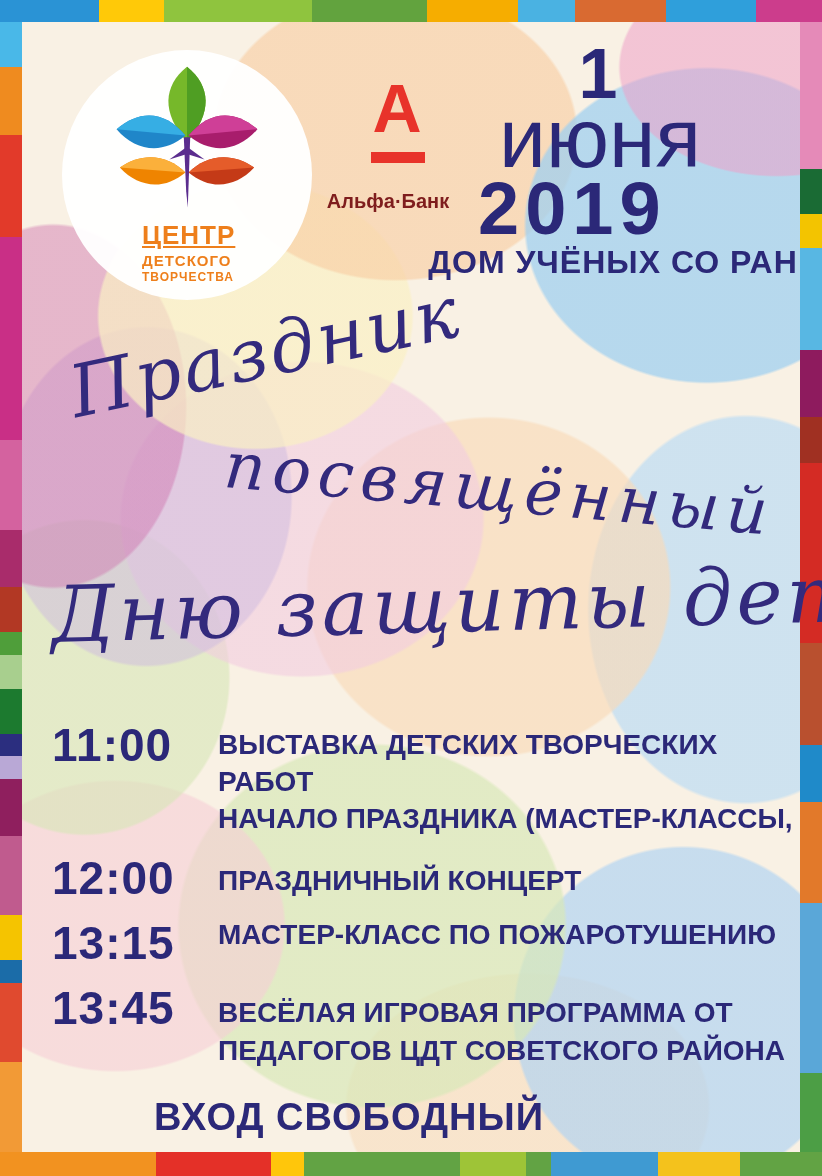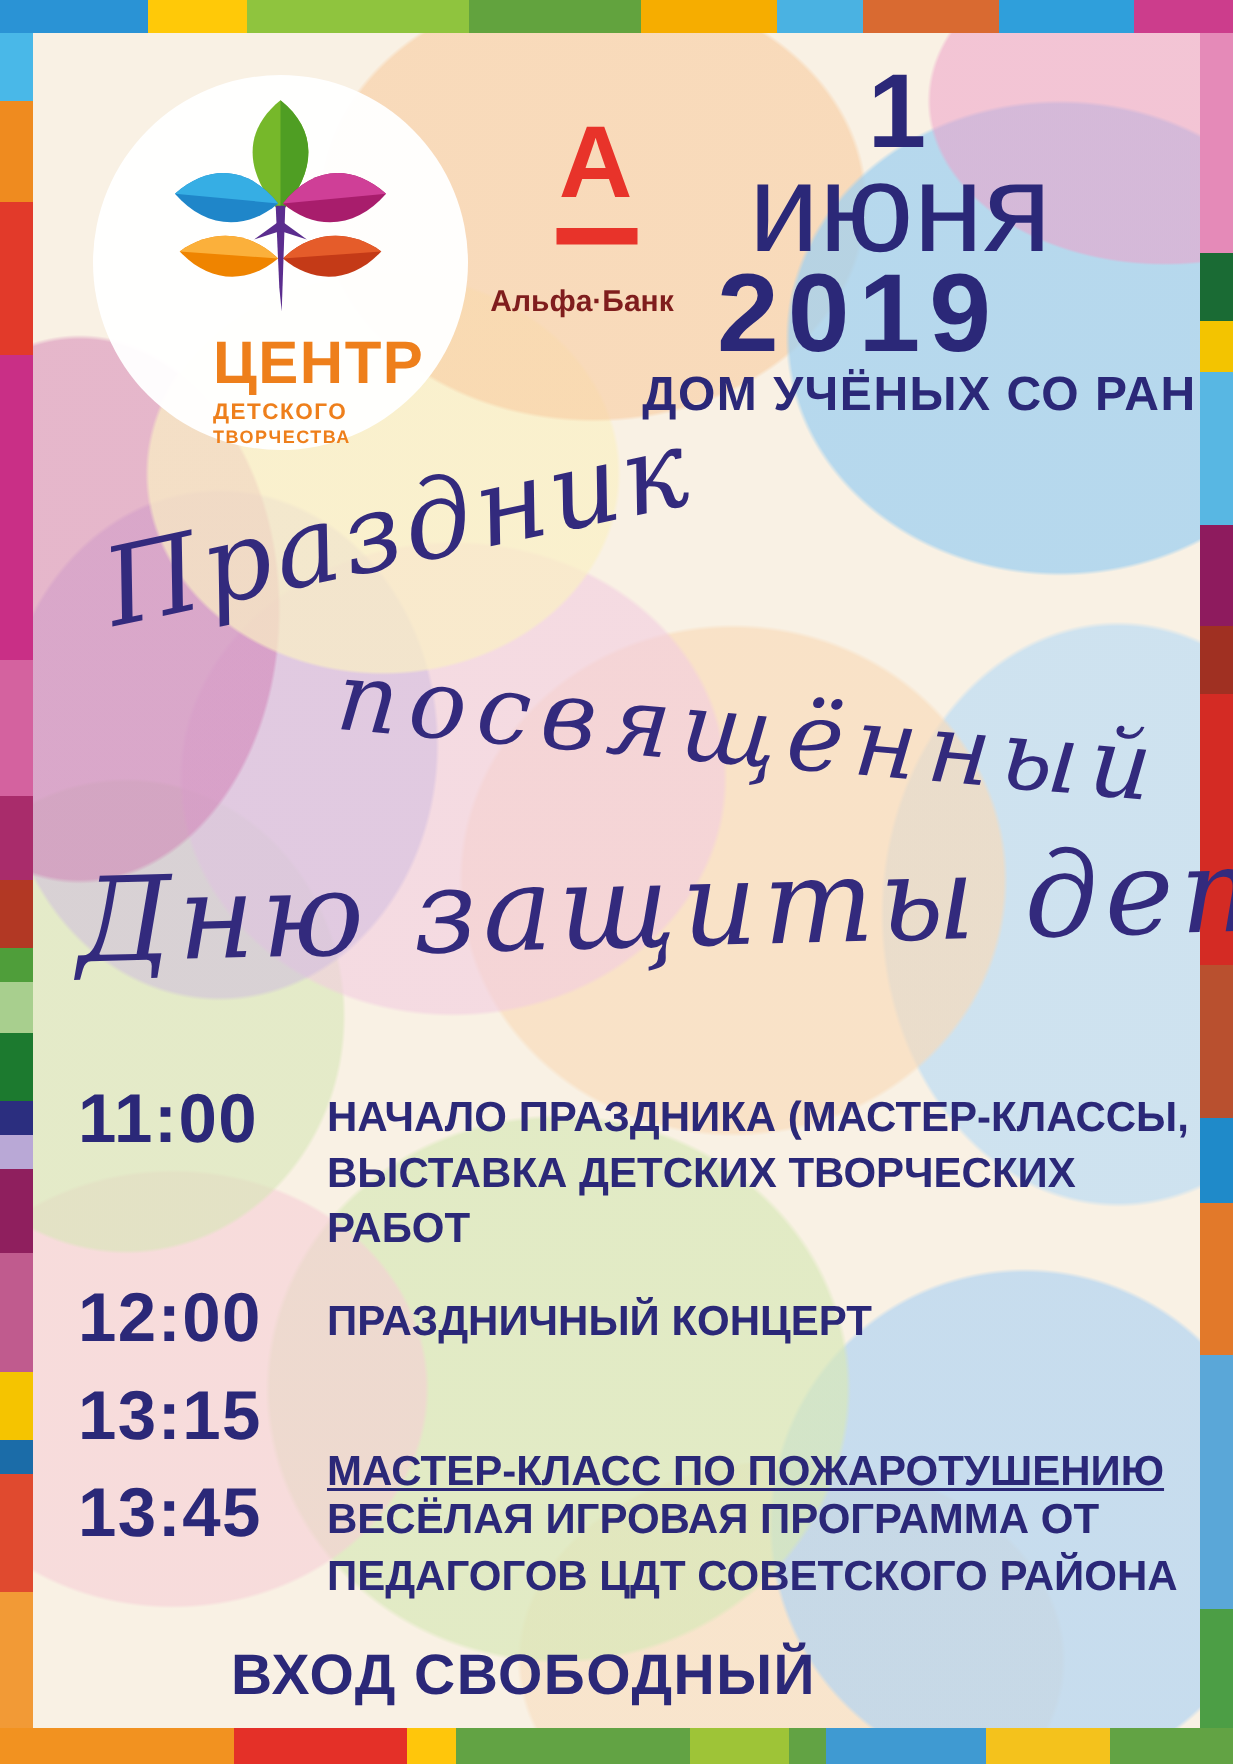--- a/index.html
+++ b/index.html
@@ -50,21 +50,21 @@
       #f9f1e4;
   }
   
   .abs{position:absolute;z-index:3;}
   .ink{color:#2b2878;}
   
   .logo-circle{left:62px;top:50px;width:250px;height:250px;border-radius:50%;
     background:rgba(255,255,255,.96);}
   .logo-svg{position:absolute;left:45px;top:12px;}
   .logo-text{position:absolute;left:80px;top:172px;color:#ee7f1b;font-weight:bold;line-height:1;}
-  .logo-l1{font-size:40px;letter-spacing:1px;}
+  .logo-l1{font-size:26px;letter-spacing:1px;text-decoration:underline;}
   .logo-l2{font-size:15px;letter-spacing:1px;margin-top:5px;}
   .logo-l3{font-size:12px;letter-spacing:1px;margin-top:3px;}
   
   .alfa-letter{left:352px;top:74px;width:90px;text-align:center;
     color:#e8332a;font-size:68px;font-weight:bold;line-height:1;}
   .alfa-underline{left:371px;top:152px;width:54px;height:11px;background:#e8332a;}
   .alfa-label{left:288px;top:190px;width:200px;text-align:center;
     color:#7f1d1d;font-size:20px;font-weight:bold;}
   
   .ev-day  {left:498px;top:39px; width:200px;text-align:center;font-size:70px;font-weight:bold;line-height:1;}
@@ -74,21 +74,21 @@
   
   .script{font-family:"DejaVu Serif",serif;font-style:italic;color:#332a7d;white-space:nowrap;}
   .ttl-1{left:62px; top:352px;font-size:72px;letter-spacing:3px;transform:rotate(-12deg);transform-origin:left top;}
   .ttl-2{left:228px;top:428px;font-size:64px;letter-spacing:7px;transform:rotate(5deg);transform-origin:left top;}
   .ttl-3{left:50px; top:570px;font-size:78px;letter-spacing:4px;transform:rotate(-1.5deg);transform-origin:left top;}
   
   .time{left:52px;width:160px;font-size:46px;font-weight:bold;line-height:1;letter-spacing:1px;}
   .stext{left:218px;width:580px;font-size:28px;font-weight:bold;line-height:37px;}
   .t1{top:722px;} .x1{top:726px;}
   .t2{top:855px;} .x2{top:862px;}
-  .t3{top:920px;} .x3{top:962px;text-decoration:underline;}
+  .t3{top:920px;} .x3{top:916px;}
   .t4{top:985px;} .x4{top:994px;line-height:38px;}
   .footer-line{left:0;top:1096px;width:698px;text-align:center;
     font-size:38px;font-weight:bold;letter-spacing:1px;}
 </style>
 </head>
 <body>
 
 <div id="poster">
 
   <div class="edge edge-top"></div>
@@ -135,22 +135,22 @@
   <div class="abs ink ev-month">июня</div>
   <div class="abs ink ev-year">2019</div>
   <div class="abs ink ev-venue">ДОМ УЧЁНЫХ СО РАН</div>
 
   <div class="abs script ttl-1">Праздник</div>
   <div class="abs script ttl-2">посвящённый</div>
   <div class="abs script ttl-3">Дню защиты детей</div>
 
   <div class="abs ink time t1">11:00</div>
   <div class="abs ink stext x1">
+    <div>ВЫСТАВКА ДЕТСКИХ ТВОРЧЕСКИХ РАБОТ</div>
     <div>НАЧАЛО ПРАЗДНИКА (МАСТЕР-КЛАССЫ,</div>
-    <div>ВЫСТАВКА ДЕТСКИХ ТВОРЧЕСКИХ РАБОТ</div>
   </div>
 
   <div class="abs ink time t2">12:00</div>
   <div class="abs ink stext x2">
     <div>ПРАЗДНИЧНЫЙ КОНЦЕРТ</div>
   </div>
 
   <div class="abs ink time t3">13:15</div>
   <div class="abs ink stext x3">
     <div>МАСТЕР-КЛАСС ПО ПОЖАРОТУШЕНИЮ</div>

